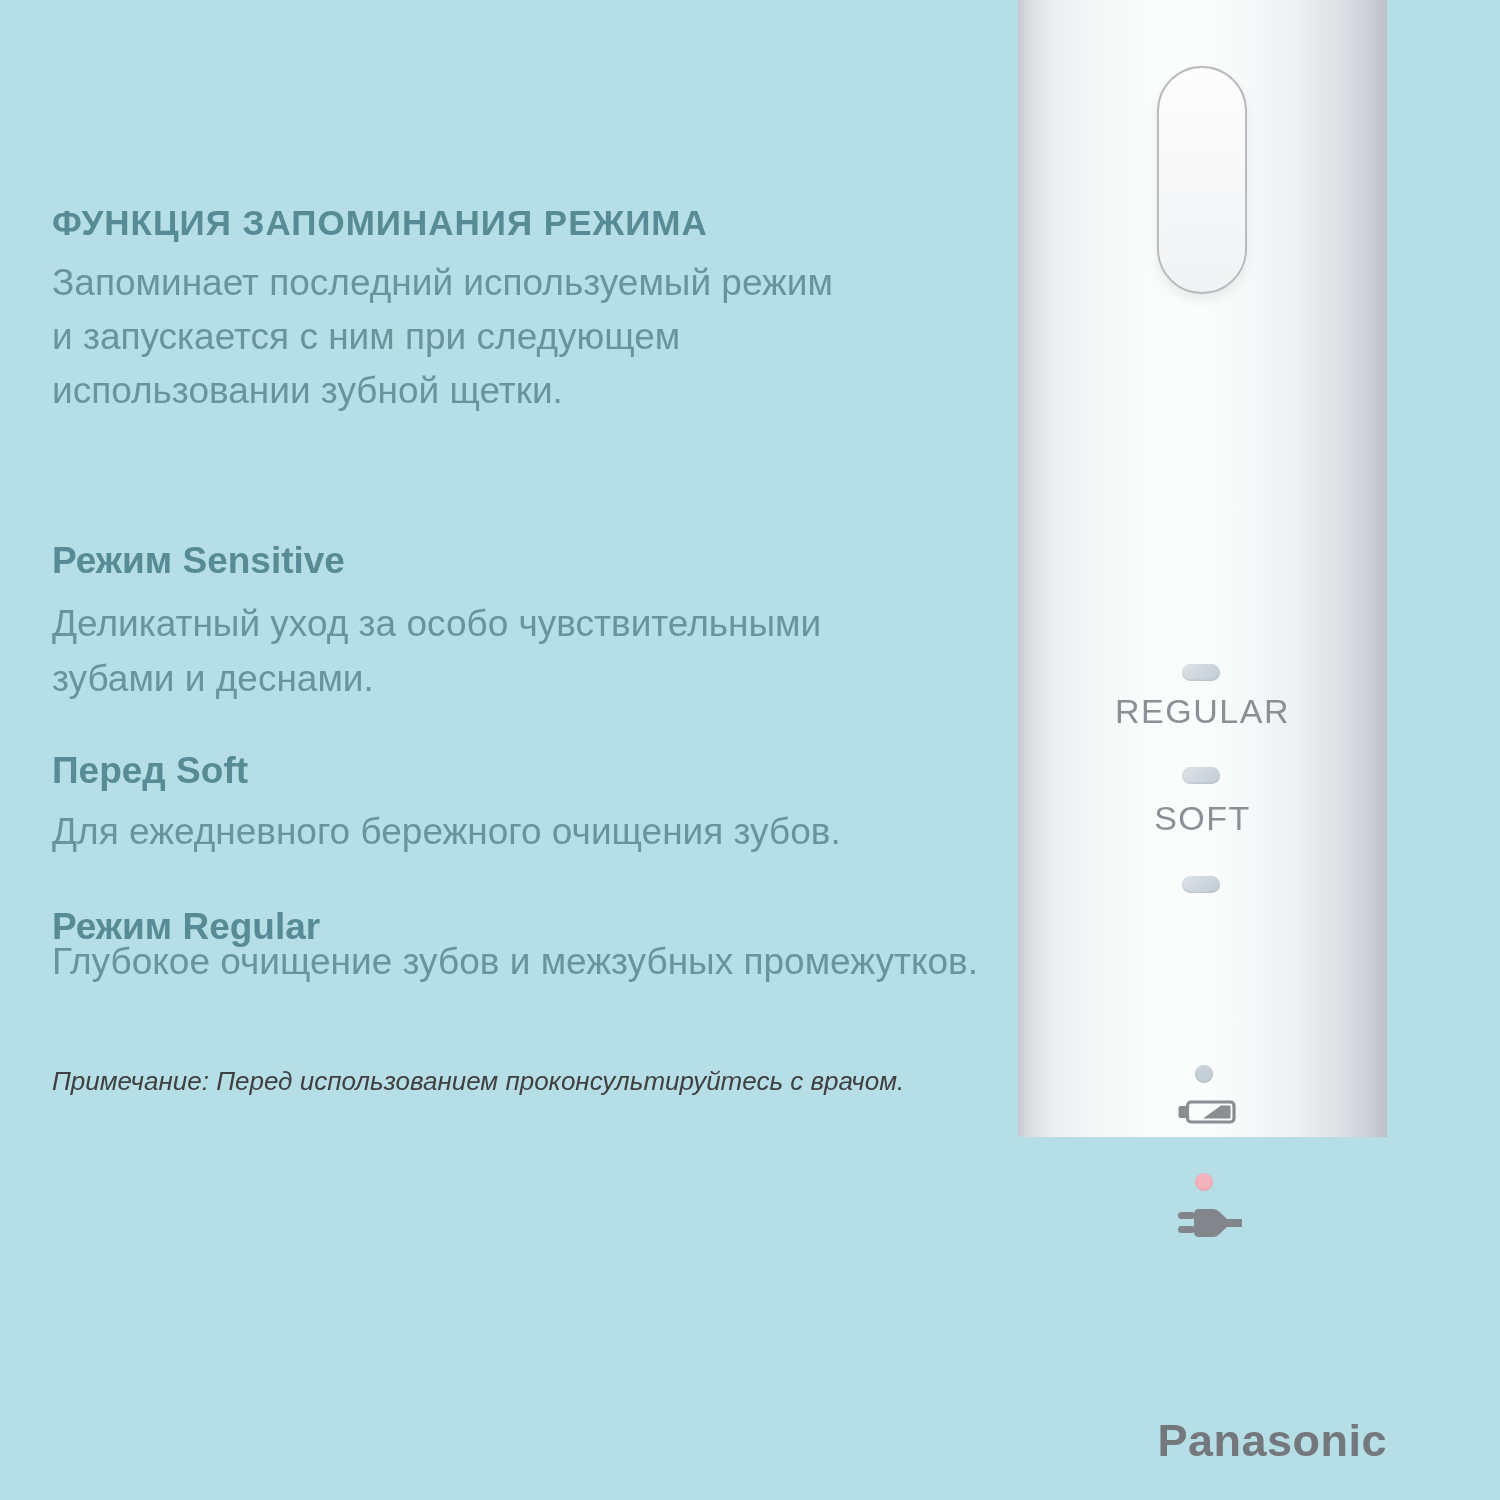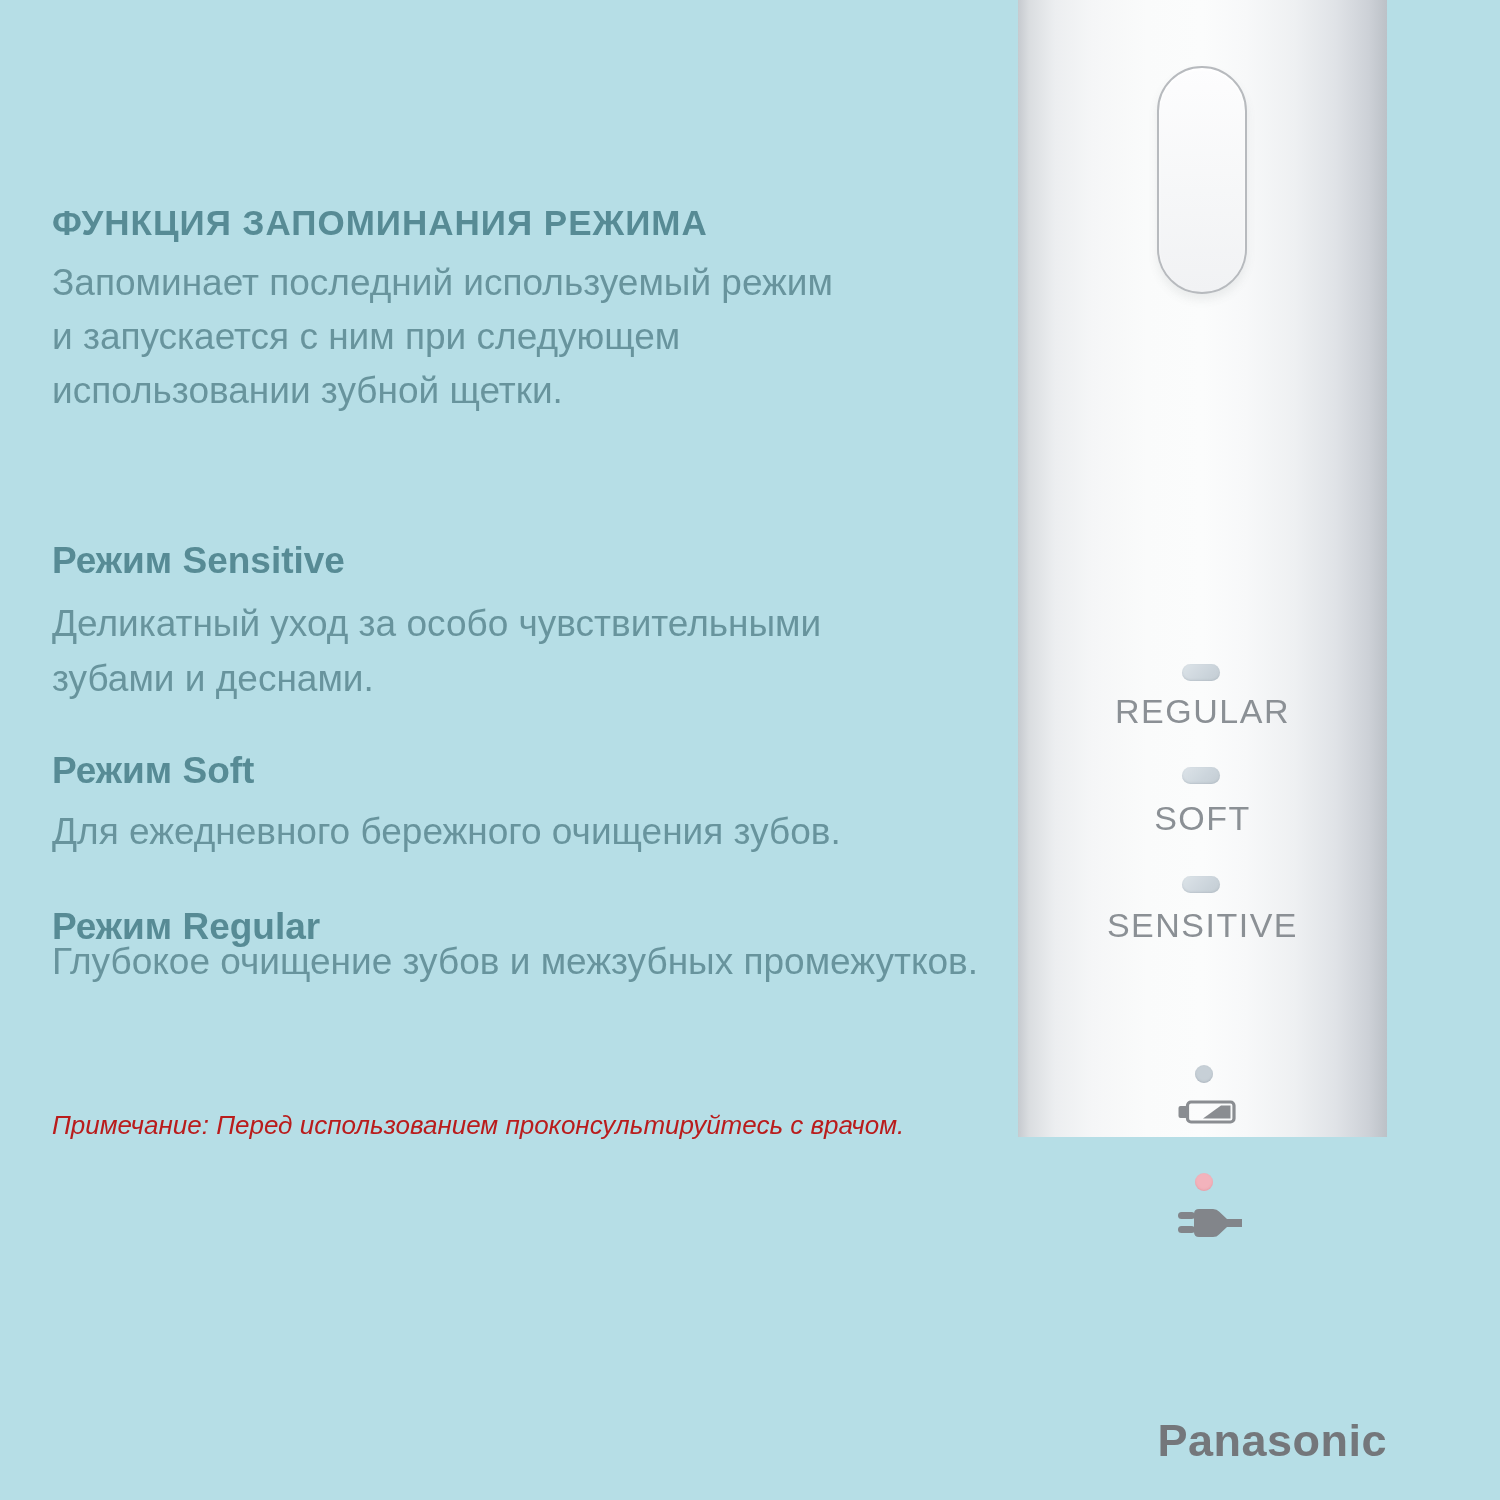--- a/index.html
+++ b/index.html
@@ -26,21 +26,21 @@
     position:absolute;left:0;margin:0;
     font-size:37px;font-weight:bold;color:#578b95;white-space:nowrap;
   }
   .sec-body{position:absolute;left:0;}
   .sec-body .body-line{line-height:55px;}
   .head-sens{top:540px;}  .body-sens{top:596px;}
   .head-soft{top:750px;}  .body-soft{top:804px;}
   .head-reg{top:906px;}   .body-reg{top:934px;}
   .note{
     position:absolute;left:0;top:1066px;
-    font-size:26px;font-style:italic;color:#b91c1c;white-space:nowrap;margin-top:44px;
+    font-size:26px;font-style:italic;color:#404040;white-space:nowrap;
   }
 
   
   .brush{
     position:absolute;left:1018px;top:0;width:369px;height:1137px;
     background:linear-gradient(90deg,
       #c6cacf 0%, #dadde0 3%, #eceef0 10%, #f5f6f7 20%,
       #fafbfb 35%, #fbfcfc 50%, #f7f8f9 62%, #eef0f2 75%,
       #e0e3e7 86%, #cdd1d7 95%, #bcc1c7 100%);
   }
@@ -90,21 +90,21 @@
       <div class="body-line">и запускается с ним при следующем</div>
       <div class="body-line">использовании зубной щетки.</div>
     </div>
 
     <h2 class="sec-head head-sens">Режим Sensitive</h2>
     <div class="sec-body body-sens">
       <div class="body-line">Деликатный уход за особо чувствительными</div>
       <div class="body-line">зубами и деснами.</div>
     </div>
 
-    <h2 class="sec-head head-soft">Режим Soft</h2>
+    <h2 class="sec-head head-soft">Перед Soft</h2>
     <div class="sec-body body-soft">
       <div class="body-line">Для ежедневного бережного очищения зубов.</div>
     </div>
 
     <h2 class="sec-head head-reg">Режим Regular</h2>
     <div class="sec-body body-reg">
       <div class="body-line">Глубокое очищение зубов и межзубных промежутков.</div>
     </div>
 
     <div class="note">Примечание: Перед использованием проконсультируйтесь с врачом.</div>
@@ -114,21 +114,20 @@
 
     <div class="power-button"></div>
 
     <span class="led-pill led-regular"></span>
     <div class="mode-label label-regular">REGULAR</div>
 
     <span class="led-pill led-soft"></span>
     <div class="mode-label label-soft">SOFT</div>
 
     <span class="led-pill led-sensitive"></span>
-    <div class="mode-label label-sensitive">SENSITIVE</div>
 
     <span class="status-dot dot-battery"></span>
     <svg class="icon-battery" width="58" height="24" viewBox="0 0 58 24" aria-hidden="true">
       <rect x="0.5" y="6" width="9" height="12" rx="2" fill="#8a8d91"></rect>
       <rect x="9.5" y="2" width="46.5" height="20" rx="3.5" fill="none" stroke="#8a8d91" stroke-width="3.2"></rect>
       <polygon points="43,5.5 52.5,5.5 52.5,18.5 25,18.5" fill="#8a8d91"></polygon>
     </svg>
 
     <span class="status-dot dot-charge"></span>
     <svg class="icon-plug" width="64" height="28" viewBox="0 0 64 28" aria-hidden="true">

